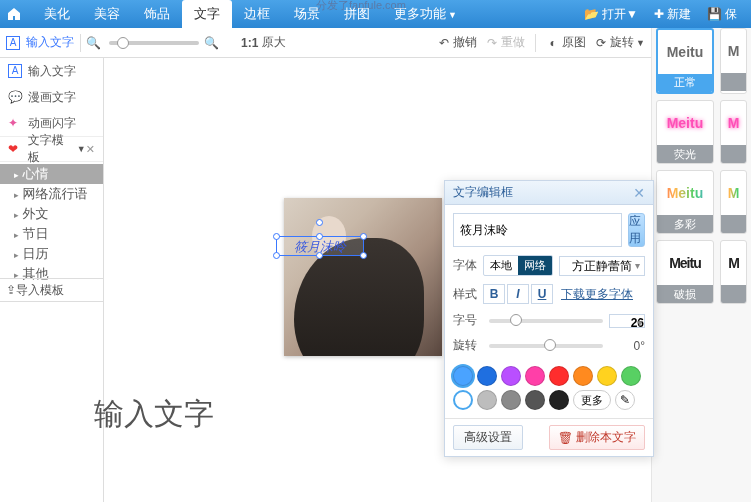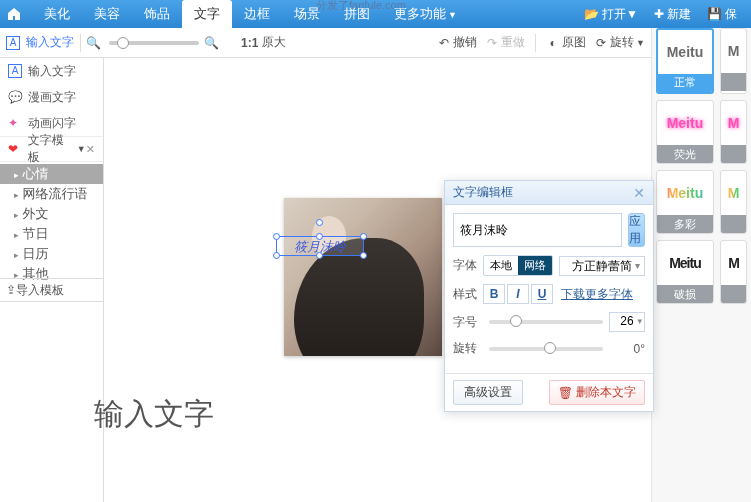--- a/index.html
+++ b/index.html
@@ -77,21 +77,21 @@
 .seg .s { padding:2px 6px; font-size:11px; cursor:pointer; }
 .seg .s.on { background:#0c4a6e; color:#fff; }
 .fontsel { flex:1; height:20px; border:1px solid #c9d7e8; font-family:"STXingkai","KaiTi",cursive; text-align:center; line-height:18px; position:relative; }
 .fontsel::after{content:"▾";position:absolute;right:4px;top:0;color:#888;font-size:10px}
 .fmt { display:flex; gap:2px; }
 .fmt .b { width:22px; height:20px; border:1px solid #c9d7e8; display:flex; align-items:center; justify-content:center; cursor:pointer; color:#2d5f99; font-weight:bold; }
 .fmt .b.i{font-style:italic}.fmt .b.u{text-decoration:underline}
 .link { color:#2d5f99; text-decoration:underline; margin-left:8px; cursor:pointer; }
 .slider { flex:1; height:4px; background:#ddd; border-radius:2px; position:relative; margin:0 6px; }
 .slider .kn { position:absolute; top:-5px; width:12px; height:12px; border-radius:50%; background:#fff; border:1px solid #999; }
-.numbox { width:36px; height:20px; border:1px solid #c9d7e8; text-align:center; line-height:16px; position:relative; }
+.numbox { width:36px; height:14px; border:1px solid #c9d7e8; text-align:right; line-height:16px; position:relative;font-weight:bold; }
 .numbox::after{content:"▾";position:absolute;right:2px;top:0;font-size:9px;color:#888}
 .val { width:36px; text-align:right; color:#555; }
 .swatches { display:flex; flex-wrap:wrap; gap:4px; padding-top:4px; }
 .sw { width:20px; height:20px; border-radius:50%; cursor:pointer; border:1px solid rgba(0,0,0,.15); }
 .sw.ring { box-shadow:0 0 0 2px #49a7ee; }
 .sw.hollow { background:#fff; border:2px solid #49a7ee; }
 .more-sw { width:38px; height:20px; border:1px solid #ccc; border-radius:10px; font-size:11px; display:flex; align-items:center; justify-content:center; cursor:pointer; }
 .eyedrop { width:20px; height:20px; border:1px solid #ccc; border-radius:50%; display:flex; align-items:center; justify-content:center; cursor:pointer; }
 .panel-ft { border-top:1px solid #e3e3e3; padding:6px 8px; display:flex; align-items:center; }
 .btn-adv { padding:3px 10px; border:1px solid #c9d7e8; background:linear-gradient(#fefefe,#eef3f8); border-radius:2px; cursor:pointer; color:#444; }
@@ -300,20 +300,37 @@
         </div>
       <div class="numbox">26</div>
     </div>
     <div class="panel-row">
       <span class="lbl">旋转</span>
       <div class="slider">
           <div class="kn" style="left:48%"></div>
         </div>
       <span class="val">0°</span>
     </div>
+    <div class="swatches" id="swatches">
+        <div class="sw ring" style="background: rgb(74, 163, 255);"></div>
+        <div class="sw" style="background: rgb(31, 111, 224);"></div>
+        <div class="sw" style="background: rgb(185, 79, 255);"></div>
+        <div class="sw" style="background: rgb(255, 63, 168);"></div>
+        <div class="sw" style="background: rgb(255, 45, 45);"></div>
+        <div class="sw" style="background: rgb(255, 138, 31);"></div>
+        <div class="sw" style="background: rgb(255, 210, 31);"></div>
+        <div class="sw" style="background: rgb(88, 208, 99);"></div>
+        <div class="sw hollow" style="background: rgb(255, 255, 255);"></div>
+        <div class="sw" style="background: rgb(189, 189, 189);"></div>
+        <div class="sw" style="background: rgb(138, 138, 138);"></div>
+        <div class="sw" style="background: rgb(85, 85, 85);"></div>
+        <div class="sw" style="background: rgb(34, 34, 34);"></div>
+        <div class="more-sw">更多</div>
+        <div class="eyedrop">✎</div>
+      </div>
   </div>
   <div class="panel-ft">
     <div class="btn-adv">高级设置</div>
     <div class="btn-del">
         <span class="ic">🗑</span>
         <span>删除本文字</span>
       </div>
   </div>
 </div>
 

